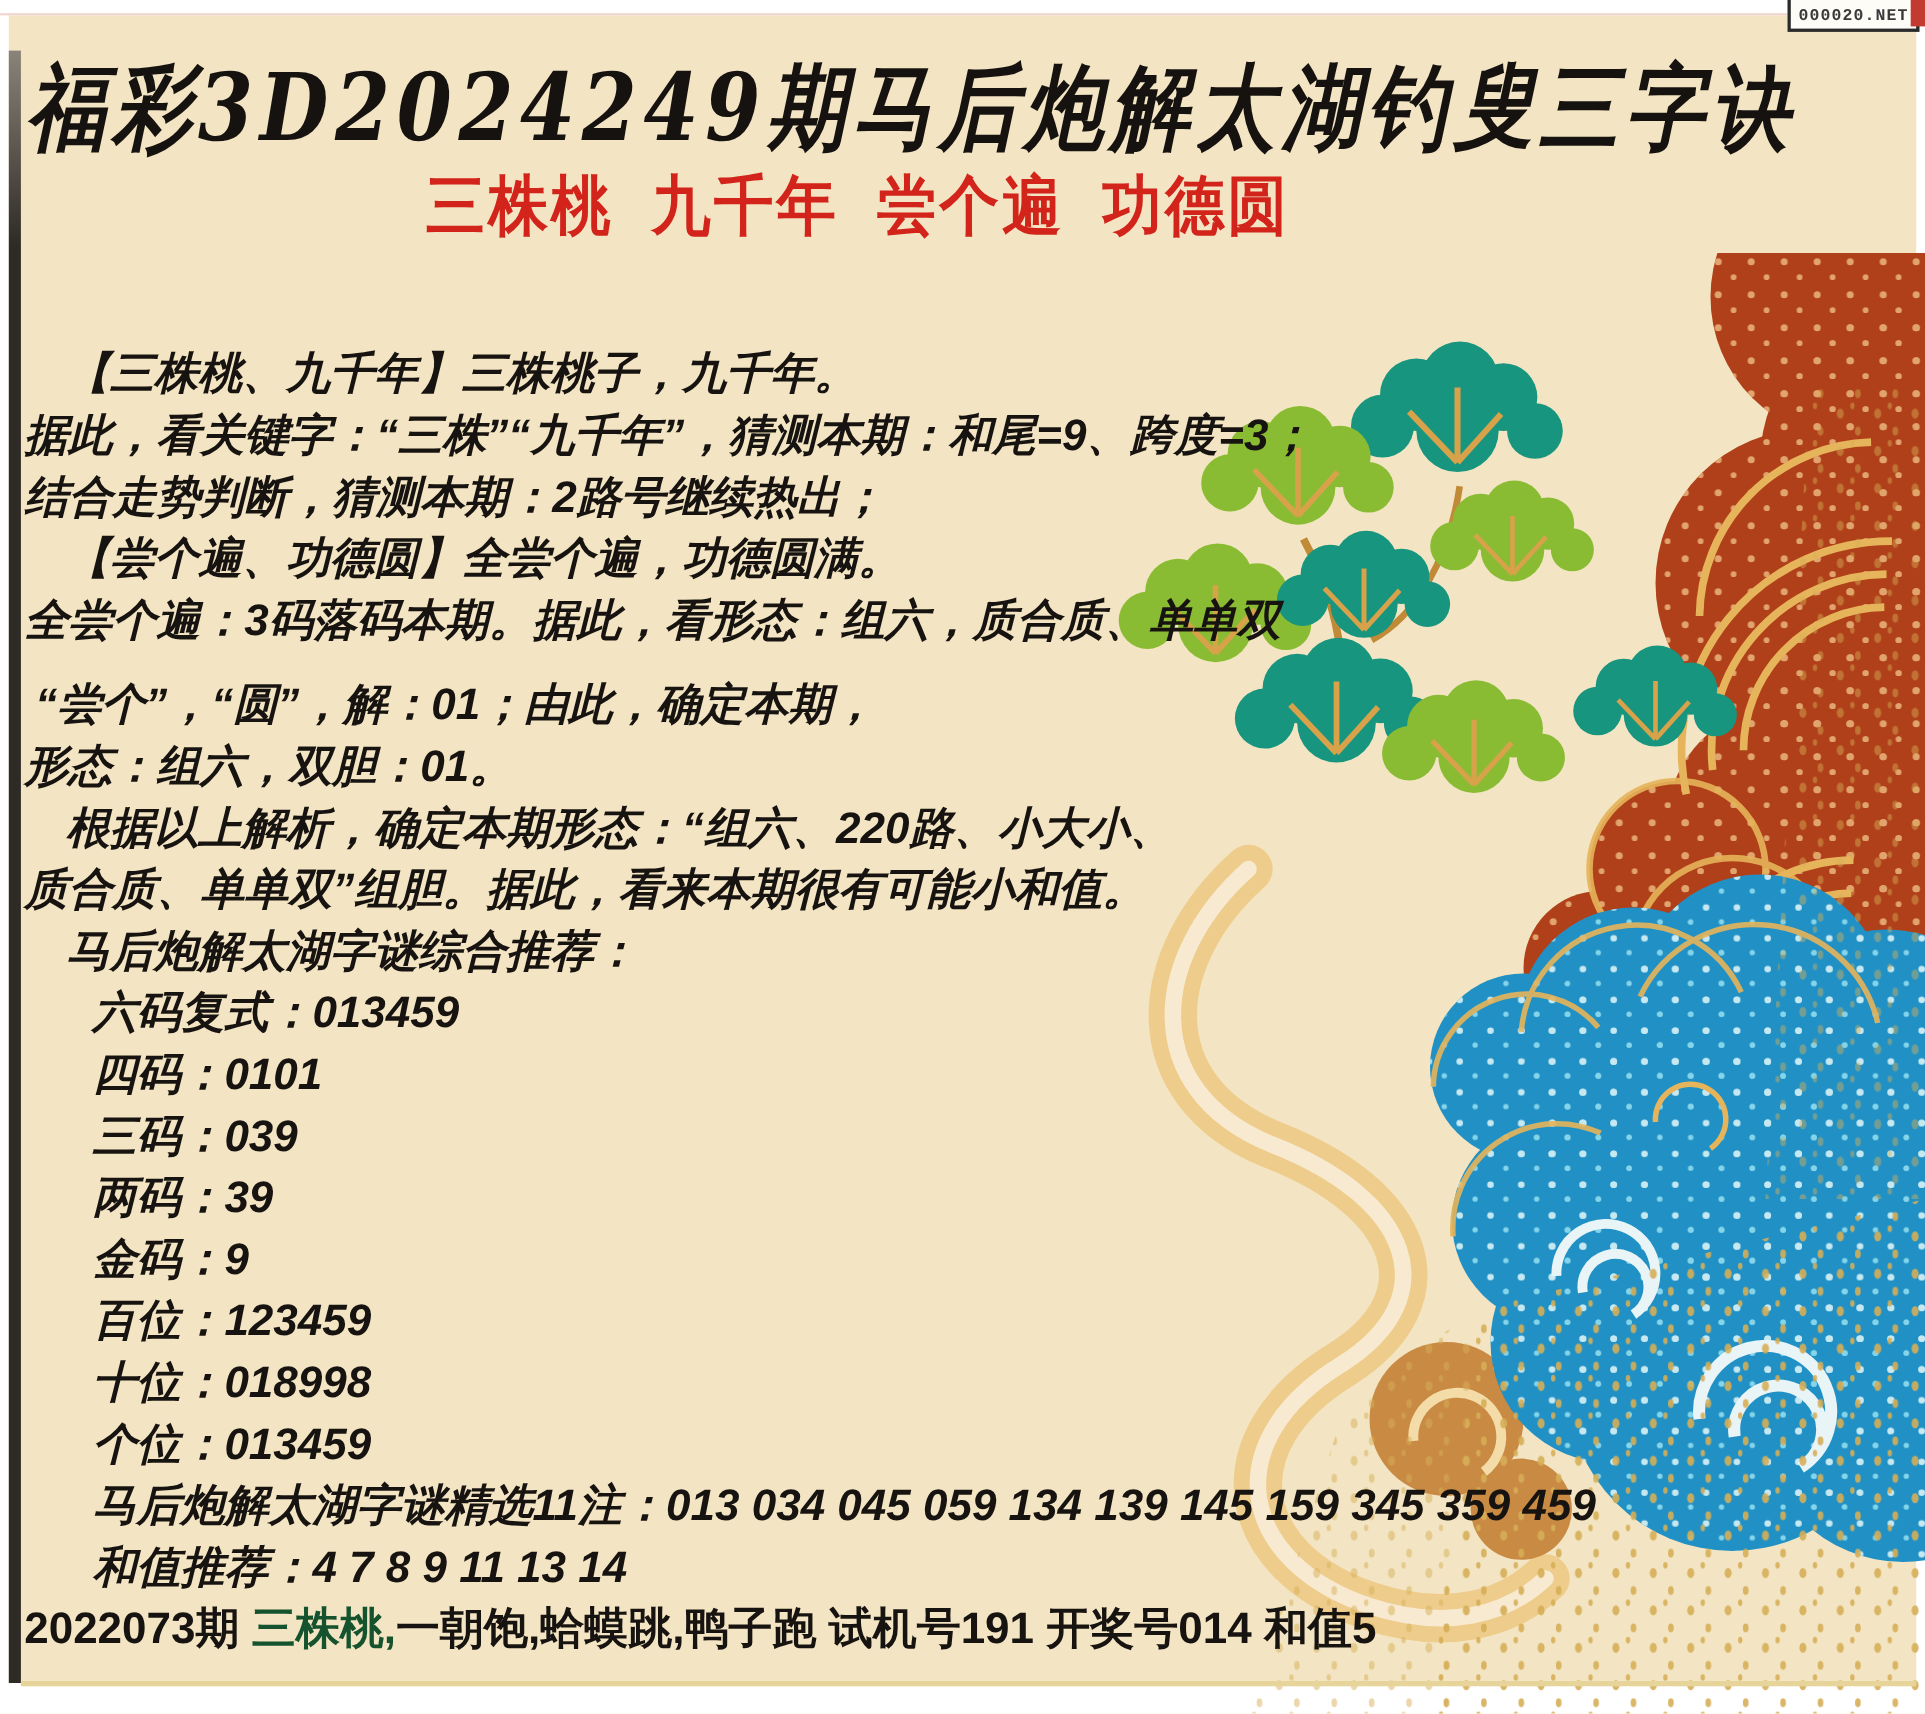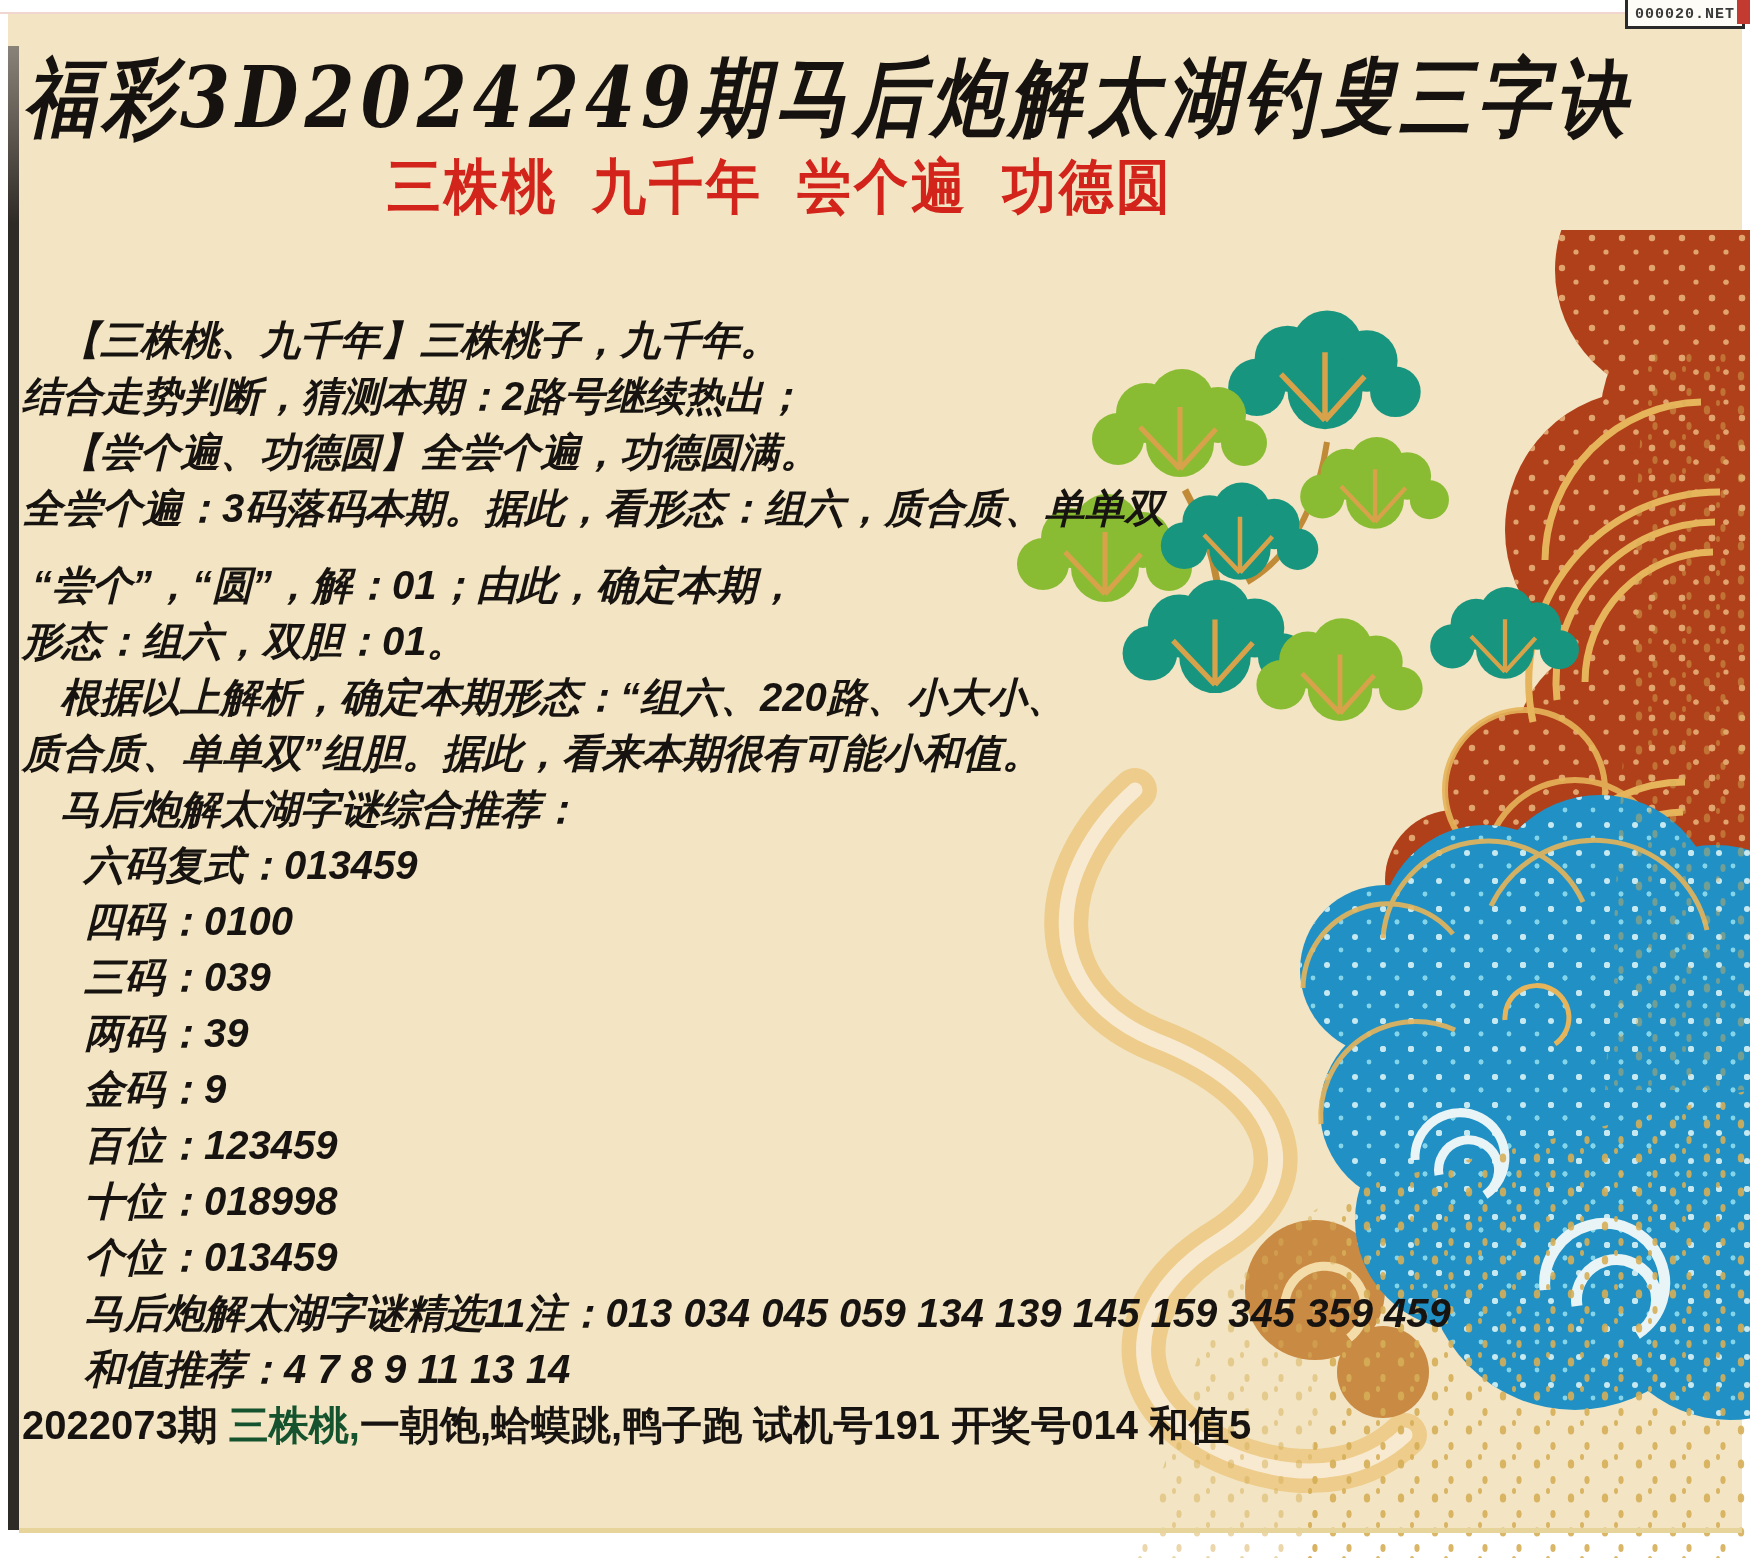--- a/index.html
+++ b/index.html
@@ -179,30 +179,31 @@
   <polygon points="360,960 765,860 765,1328 315,1328" fill="url(#gdots)" opacity="0.9"></polygon>
   <polygon points="240,1040 360,960 330,1328 150,1328" fill="url(#gdots)" opacity="0.5"></polygon>
   <polygon points="660,120 765,120 765,860 620,860" fill="url(#gdots)" opacity="0.45"></polygon>
 </svg>
 
 <div class="page-title">福彩3D2024249期马后炮解太湖钓叟三字诀</div>
 <div class="page-subtitle">三株桃 九千年 尝个遍 功德圆</div>
 
 <div class="body-text">
   <div class="ln ind1">【三株桃、九千年】三株桃子，九千年。</div>
+  <div class="ln">据此，看关键字：“三株”“九千年”，猜测本期：和尾=9、跨度=3；</div>
   <div class="ln">结合走势判断，猜测本期：2路号继续热出；</div>
   <div class="ln ind1">【尝个遍、功德圆】全尝个遍，功德圆满。</div>
   <div class="ln">全尝个遍：3码落码本期。据此，看形态：组六，质合质、单单双</div>
   <div class="ln ind05">“尝个”，“圆”，解：01；由此，确定本期，</div>
   <div class="ln">形态：组六，双胆：01。</div>
   <div class="ln ind1">根据以上解析，确定本期形态：“组六、220路、小大小、</div>
   <div class="ln">质合质、单单双”组胆。据此，看来本期很有可能小和值。</div>
   <div class="ln ind1">马后炮解太湖字谜综合推荐：</div>
   <div class="ln ind2">六码复式：013459</div>
-  <div class="ln ind2">四码：0100</div>
+  <div class="ln ind2">四码：0101</div>
   <div class="ln ind2">三码：039</div>
   <div class="ln ind2">两码：39</div>
   <div class="ln ind2">金码：9</div>
   <div class="ln ind2">百位：123459</div>
   <div class="ln ind2">十位：018998</div>
   <div class="ln ind2">个位：013459</div>
   <div class="ln ind2">马后炮解太湖字谜精选11注：013 034 045 059 134 139 145 159 345 359 459</div>
   <div class="ln ind2">和值推荐：4 7 8 9 11 13 14</div>
   <div class="footer-line">
     <span>2022073期 </span><span class="red">三株桃,</span><span>一朝饱,蛤蟆跳,鸭子跑 试机号191 开奖号014 和值5</span>

